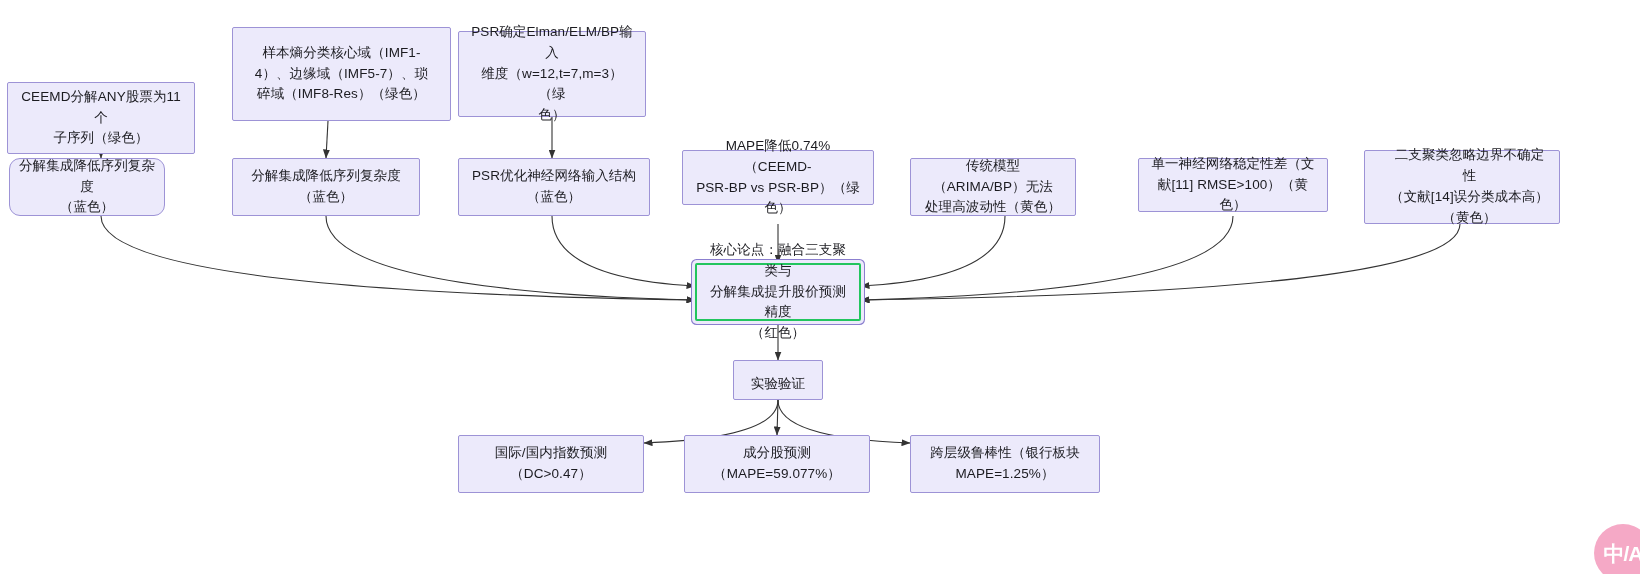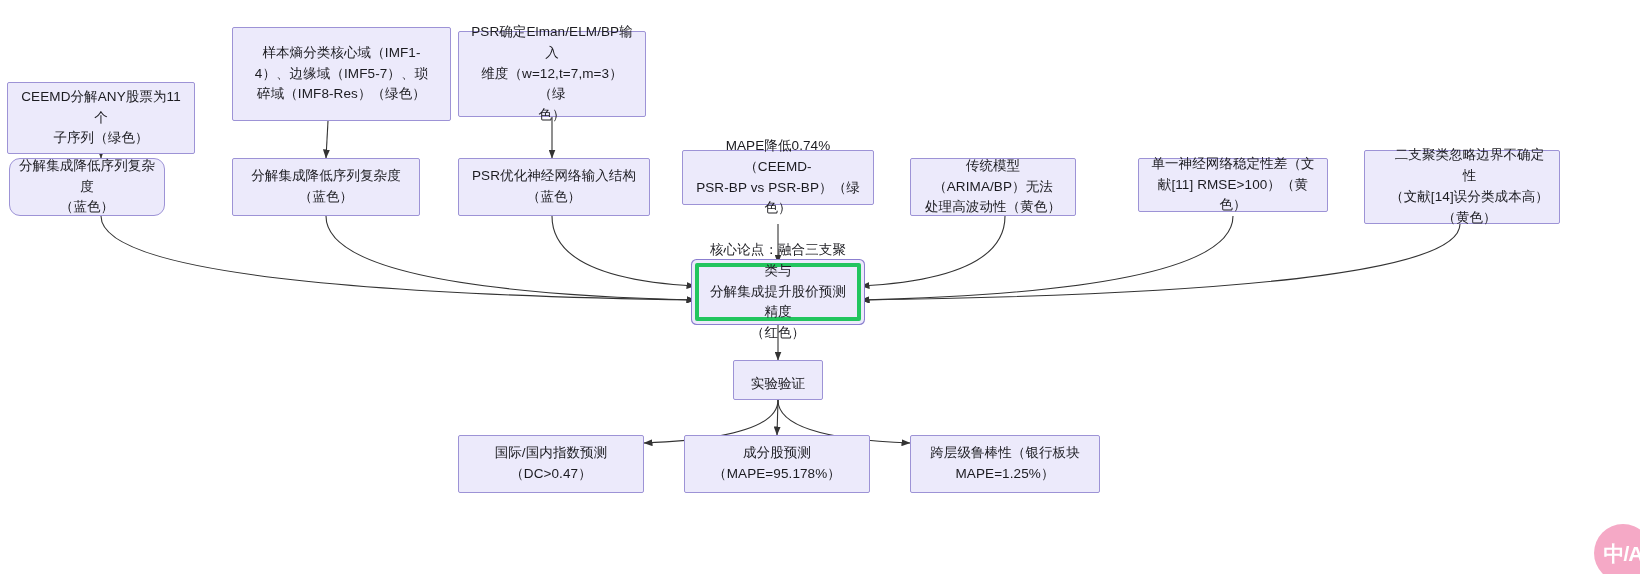--- a/index.html
+++ b/index.html
@@ -31,21 +31,21 @@
     align-items: center;
     justify-content: center;
     text-align: center;
     color: #1b1b20;
     font-size: 13.5px;
     line-height: 1.55;
     padding: 4px 9px;
     letter-spacing: 0.1px;
   }
   .node-box.core {
-    border: 4px solid #22c55e;
+    border: 2px solid #22c55e;
     box-shadow: 0 0 0 3px #ECEAFB, 0 0 0 4px #8B7FCF;
     background: #ECEAFB;
   }
   .node-label {
     display: block;
     white-space: pre-line;
   }
   svg.edges {
     position: absolute;
     left: 0;
@@ -170,21 +170,21 @@
     <span class="node-label">实验验证</span>
   </div>
 
   <div class="node-box" style="left: 458px; top: 435px; width: 186px; height: 58px;">
     <span class="node-label">国际/国内指数预测
 （DC&gt;0.47）</span>
   </div>
 
   <div class="node-box" style="left: 684px; top: 435px; width: 186px; height: 58px;">
     <span class="node-label">成分股预测
-（MAPE=95.178%）</span>
+（MAPE=59.077%）</span>
   </div>
 
   <div class="node-box" style="left: 910px; top: 435px; width: 190px; height: 58px;">
     <span class="node-label">跨层级鲁棒性（银行板块
 MAPE=1.25%）</span>
   </div>
 
   <div id="ime-badge" style="left: 1594px; top: 524px; background: rgb(245, 169, 198);">
     <span>中/A</span>
   </div>

